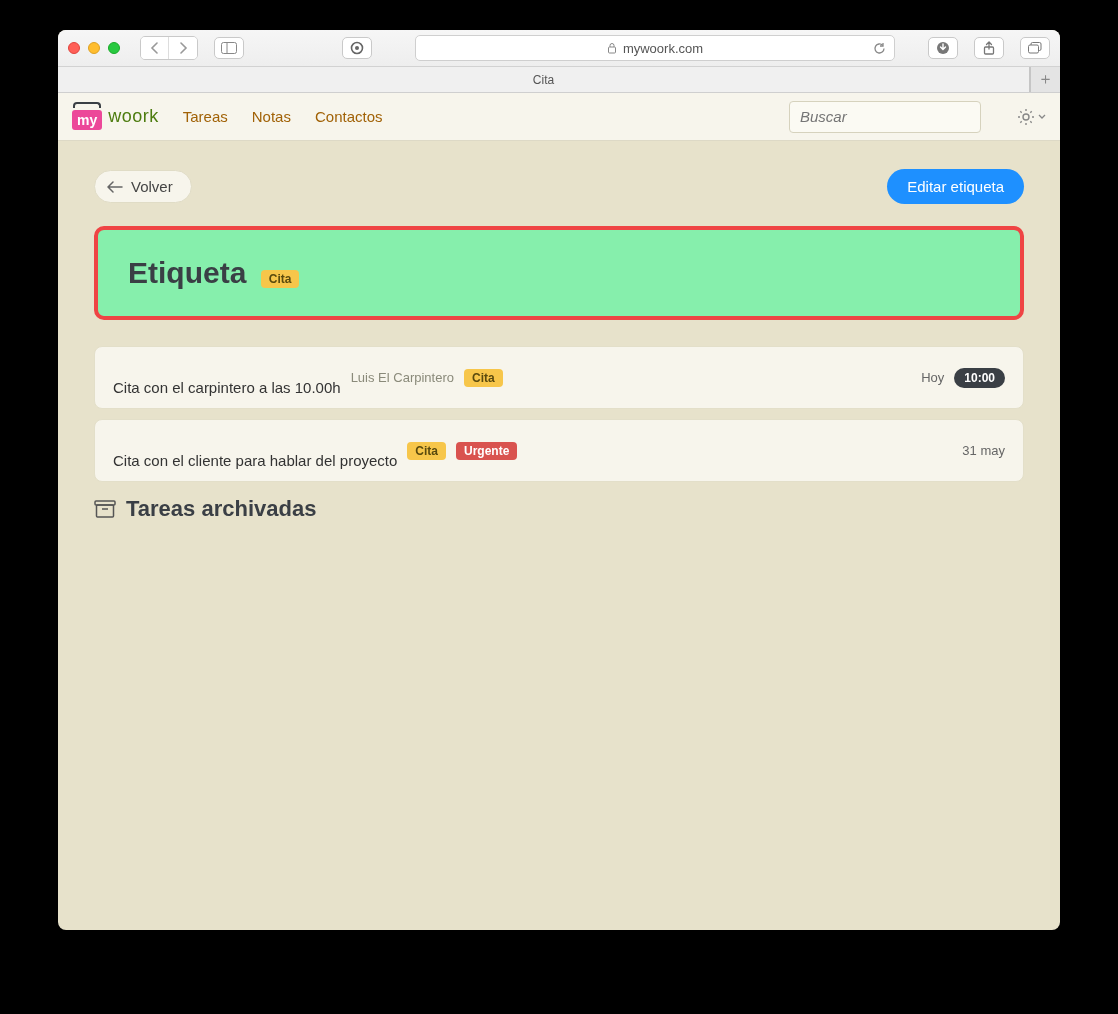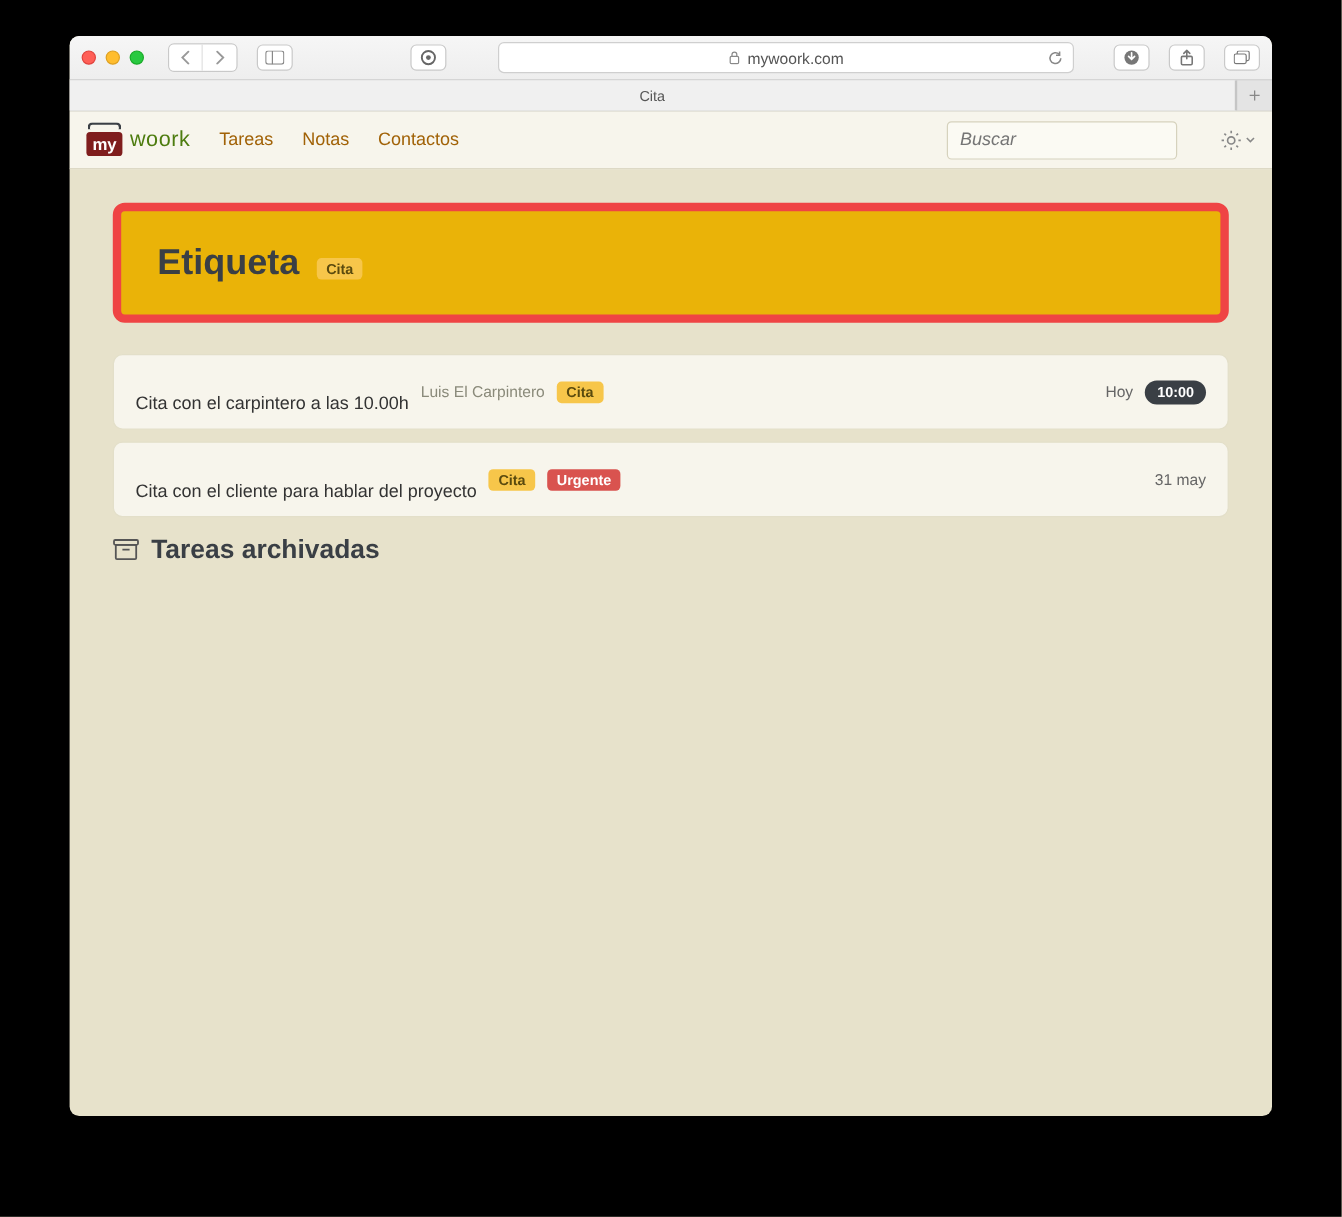--- a/index.html
+++ b/index.html
@@ -53,21 +53,21 @@
   .tab-bar { height:26px; background:#e4e4e4; border-top:1px solid #d2d2d2; display:flex; align-items:stretch;}
   .tab { flex:1; background:#d9d9d9; border-right:1px solid #c5c5c5; display:flex; align-items:center; justify-content:center; font-size:12px; color:#555;}
   .tab.active{ background:#f0f0f0;}
   .tab-add { width:30px; display:flex; align-items:center; justify-content:center; color:#888; border-left:1px solid #c5c5c5;}
   
   .app-nav {
     height:48px; background:#f7f5ec; border-bottom:1px solid #ddd9c6;
     display:flex; align-items:center; padding:0 14px; gap:24px;
   }
   .logo { display:flex; align-items:center; gap:4px; }
-  .logo-box { font-size:14px; font-weight:600; color:#fff; background:#7f1d1d; border-radius:3px; padding:2px 5px;}
+  .logo-box { font-size:14px; font-weight:600; color:#fff; background:#ec4899; border-radius:3px; padding:2px 5px;}
   .logo-handle{ width:28px; height:6px; border:2px solid #3a3f45; border-bottom:none; border-radius:4px 4px 0 0; position:relative; top:-2px;}
   .logo-wrap{display:flex;flex-direction:column;align-items:center;}
   .logo-text{ font-size:18px; color:#4d7c0f; font-weight:400; letter-spacing:0.5px; margin-left:2px;}
   .nav-link { color:#a16207; font-size:15px; cursor:pointer;}
   .nav-spacer{flex:1;}
   .search-input{
     width:192px; height:32px; border:1px solid #d6d2bd; border-radius:4px; padding:0 10px;
     font-size:15px; font-style:italic; color:#999; background:#fbfaf3;
   }
   .gear-menu{ display:flex; align-items:center; gap:3px; color:#777; cursor:pointer; margin-left:12px;}
@@ -80,21 +80,21 @@
   }
   .primary-btn{
     background:#1e90ff; color:#fff; border:none; border-radius:22px; padding:9px 20px;
     font-size:15px; font-weight:500; cursor:pointer;
   }
   .small-primary{
     background:#1e90ff; color:#fff; border:none; border-radius:18px; padding:6px 16px;
     font-size:14px; font-weight:500; cursor:pointer;
   }
   .header-card{
-    background:#eab308; border:7px solid #ef4444; border-radius:10px; padding:26px 30px; margin-bottom:26px;
+    background:#86efac; border:4px solid #ef4444; border-radius:10px; padding:26px 30px; margin-bottom:26px;
   }
   .header-card h1{ font-size:30px; font-weight:800; color:#3a3f45; display:inline-block; margin-right:10px;}
   .tag{
     display:inline-block; padding:2px 8px; border-radius:4px; font-size:12px; font-weight:700;
     vertical-align:middle;
   }
   .tag.yellow{ background:#f7c64a; color:#5a4a0e;}
   .tag.red{ background:#d9534f; color:#fff;}
   .section-head{
     display:flex; align-items:center; justify-content:space-between; margin-bottom:12px;
@@ -218,20 +218,29 @@
           <path d="M9 1 v2 M9 15 v2 M1 9 h2 M15 9 h2 M3.3 3.3 l1.4 1.4 M13.3 13.3 l1.4 1.4 M14.7 3.3 l-1.4 1.4 M4.7 13.3 l-1.4 1.4" stroke="#888" stroke-width="1.4"></path>
         </svg>
       <svg width="8" height="6" viewBox="0 0 8 6">
           <path d="M1 1 L4 4 L7 1" stroke="#888" stroke-width="1.3" fill="none"></path>
         </svg>
     </div>
   </div>
 
   <div class="content">
 
+    <div class="top-actions">
+      <button class="back-btn">
+        <svg width="16" height="12" viewBox="0 0 16 12">
+            <path d="M15 6 H1 M6 1 L1 6 L6 11" stroke="#666" stroke-width="1.5" fill="none" stroke-linecap="round"></path>
+          </svg>
+        <span>Volver</span>
+      </button>
+      <button class="primary-btn">Editar etiqueta</button>
+    </div>
 
     <div class="header-card">
       <h1>Etiqueta</h1>
       <span class="tag yellow">Cita</span>
     </div>
 
 
     <div class="task-card">
       <span class="task-title">Cita con el carpintero a las 10.00h</span>
       <span class="task-sub">Luis El Carpintero</span>

